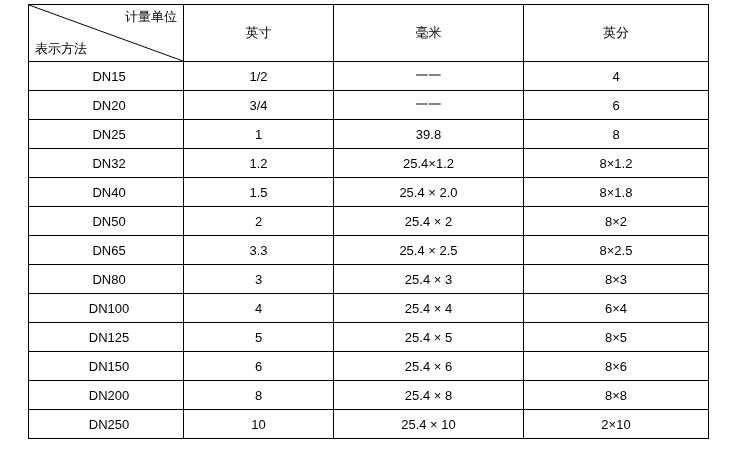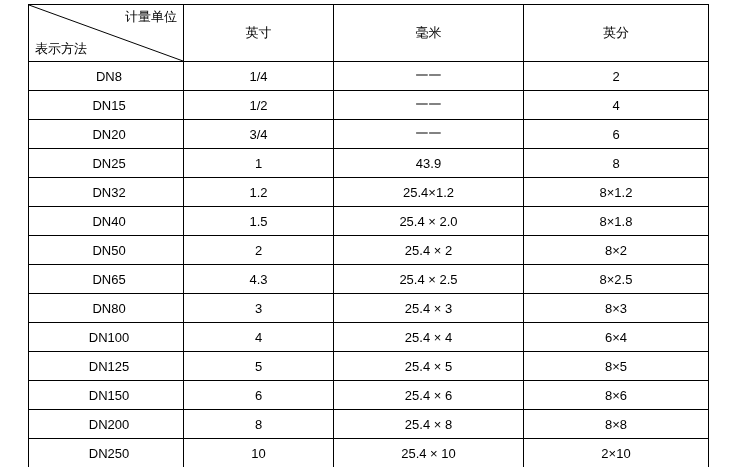--- a/index.html
+++ b/index.html
@@ -101,41 +101,35 @@
           <span class="top-label">计量单位</span>
           <span class="bottom-label">表示方法</span>
         </th>
         <th class="head-cell">英寸</th>
         <th class="head-cell">毫米</th>
         <th class="head-cell">英分</th>
       </tr>
     </thead>
     <tbody>
       <tr>
-        <td class="row-label">DN8</td>
-        <td>1/4</td>
-        <td>一一</td>
-        <td>2</td>
-      </tr>
-      <tr>
         <td class="row-label">DN15</td>
         <td>1/2</td>
         <td>一一</td>
         <td>4</td>
       </tr>
       <tr>
         <td class="row-label">DN20</td>
         <td>3/4</td>
         <td>一一</td>
         <td>6</td>
       </tr>
       <tr>
         <td class="row-label">DN25</td>
         <td>1</td>
-        <td>43.9</td>
+        <td>39.8</td>
         <td>8</td>
       </tr>
       <tr>
         <td class="row-label">DN32</td>
         <td>1.2</td>
         <td>25.4×1.2</td>
         <td>8×1.2</td>
       </tr>
       <tr>
         <td class="row-label">DN40</td>
@@ -144,21 +138,21 @@
         <td>8×1.8</td>
       </tr>
       <tr>
         <td class="row-label">DN50</td>
         <td>2</td>
         <td>25.4 × 2</td>
         <td>8×2</td>
       </tr>
       <tr>
         <td class="row-label">DN65</td>
-        <td>4.3</td>
+        <td>3.3</td>
         <td>25.4 × 2.5</td>
         <td>8×2.5</td>
       </tr>
       <tr>
         <td class="row-label">DN80</td>
         <td>3</td>
         <td>25.4 × 3</td>
         <td>8×3</td>
       </tr>
       <tr>

